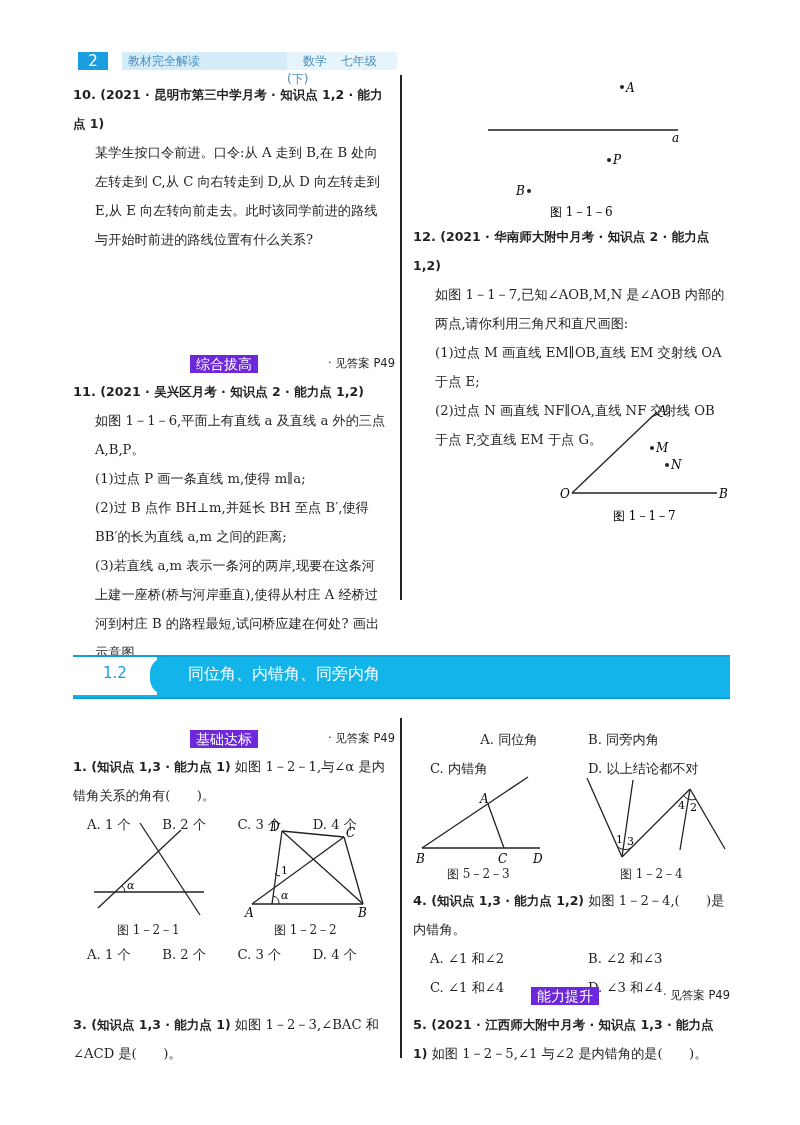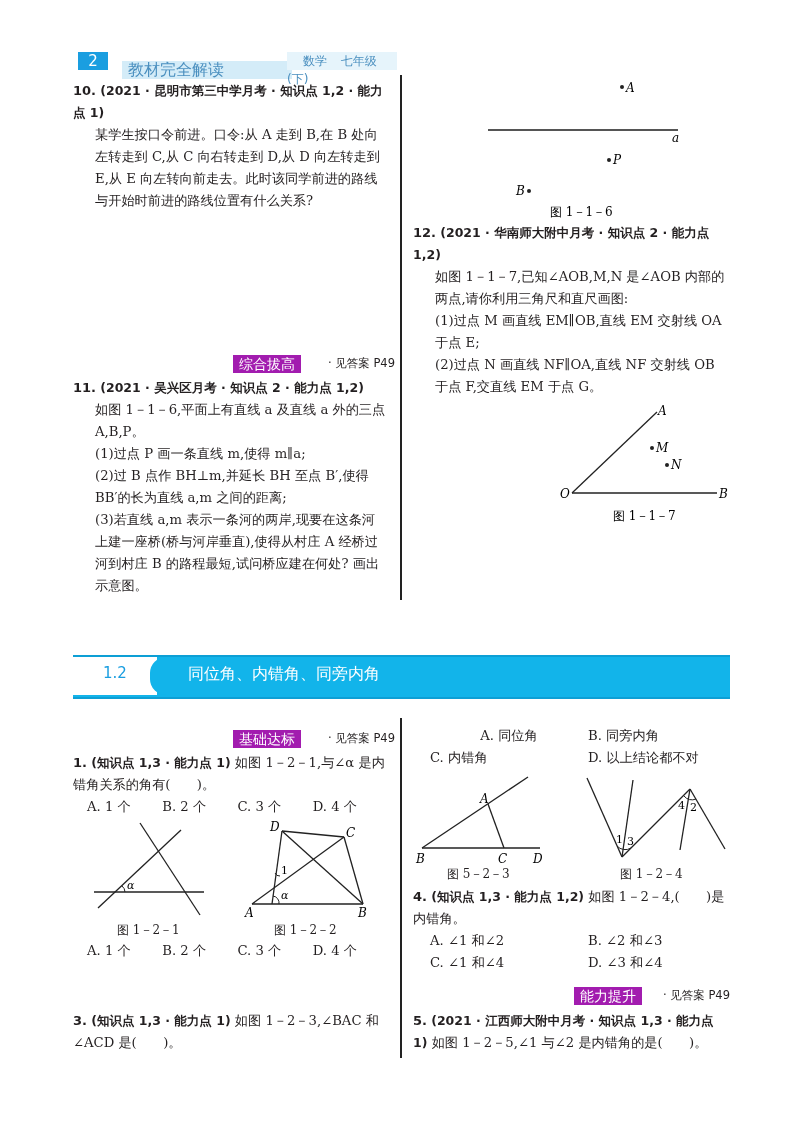--- a/index.html
+++ b/index.html
@@ -2,30 +2,30 @@
 <html><head>
 <meta charset="utf-8">
 <style>
   html,body{margin:0;padding:0;background:#fff;}
   body{width:800px;height:1125px;position:relative;overflow:hidden;
        font-family:"DejaVu Serif","Liberation Serif",serif;color:#231f20;}
   .abs{position:absolute;}
   
   .hdr-num{left:78px;top:52px;width:30px;height:18px;background:#1a9ee0;color:#fff;
            font-family:"DejaVu Sans",sans-serif;font-size:15px;text-align:center;line-height:18px;}
-  .hdr-band{left:122px;top:61px;width:165px;height:18px;background:#d4ecf8;
-            font-family:"DejaVu Sans",sans-serif;font-size:16px;color:#4a8fbf;line-height:18px;}
+  .hdr-band{left:122px;top:52px;width:165px;height:18px;background:#d4ecf8;
+            font-family:"DejaVu Sans",sans-serif;font-size:12px;color:#4a8fbf;line-height:18px;}
   .hdr-band span{margin-left:6px;}
   .col-div{left:400px;width:2px;background:#222;}
-  .q{font-size:13.2px;line-height:22px;width:315px;}
+  .q{font-size:13.2px;line-height:29px;width:315px;}
   .q b{font-family:"DejaVu Sans",sans-serif;font-weight:bold;font-size:12.5px;}
   .qnum{font-family:"DejaVu Sans",sans-serif;font-weight:bold;font-size:13px;}
   .ind{padding-left:22px;}
-  .sec-tag{background:#a21caf;color:#fff;font-family:"DejaVu Sans",sans-serif;font-size:14px;
-           padding:1px 6px;line-height:18px;margin-left:43px;}
+  .sec-tag{background:#6d28d9;color:#fff;font-family:"DejaVu Sans",sans-serif;font-size:14px;
+           padding:1px 6px;line-height:18px;}
   .ans{font-family:"DejaVu Sans",sans-serif;font-size:11.5px;}
   .cap{font-size:12px;}
   .band{left:73px;top:655px;width:657px;height:40px;background:#12b4ea;border-top:2px solid #0d9fd5;border-bottom:2px solid #0d9fd5;}
   .band-left{left:73px;top:657px;width:84px;height:38px;background:#fff;}
   .band-num{left:73px;top:664px;width:84px;text-align:center;font-family:"DejaVu Sans",sans-serif;font-size:15px;color:#1a9ee0;}
   .band-title{left:188px;top:664px;font-family:"DejaVu Sans",sans-serif;font-size:16px;color:#fff;}
   .band-notch{left:150px;top:657px;width:16px;height:38px;background:#12b4ea;border-radius:16px 0 0 16px;}
   .opts{display:flex;}
   .opts span{display:inline-block;}
   svg text{font-family:"DejaVu Serif",serif;}

